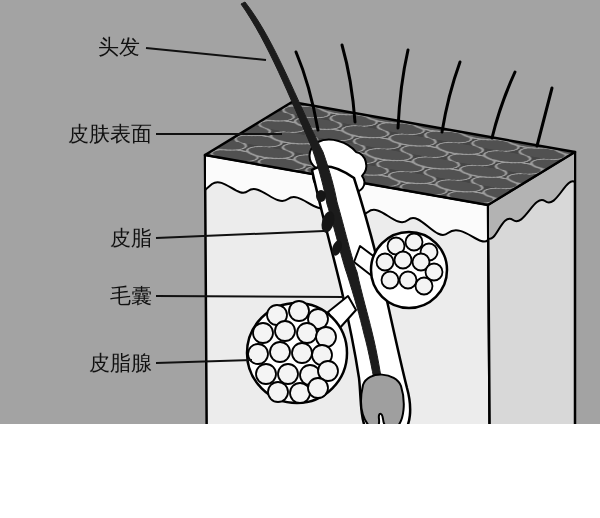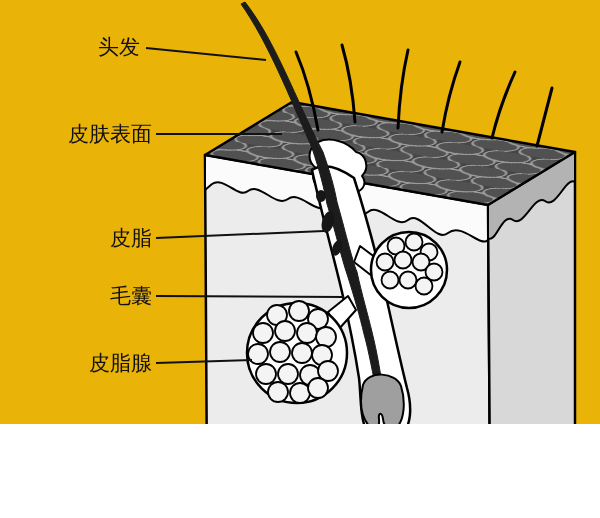--- a/index.html
+++ b/index.html
@@ -1,19 +1,19 @@
 <!DOCTYPE html>
 <html><head>
 <meta charset="utf-8">
 <style>
   html,body{margin:0;padding:0;background:#ffffff;}
   .canvas{
     position:relative;
     width:600px;height:424px;
-    background:#eab308;
+    background:#a3a3a3;
     font-family:"DejaVu Sans", sans-serif;
     overflow:hidden;
   }
   svg{display:block;}
   .label-text{
     font-family:"DejaVu Sans", sans-serif;
     font-size:21px;
     font-weight:500;
     fill:#111111;
   }

